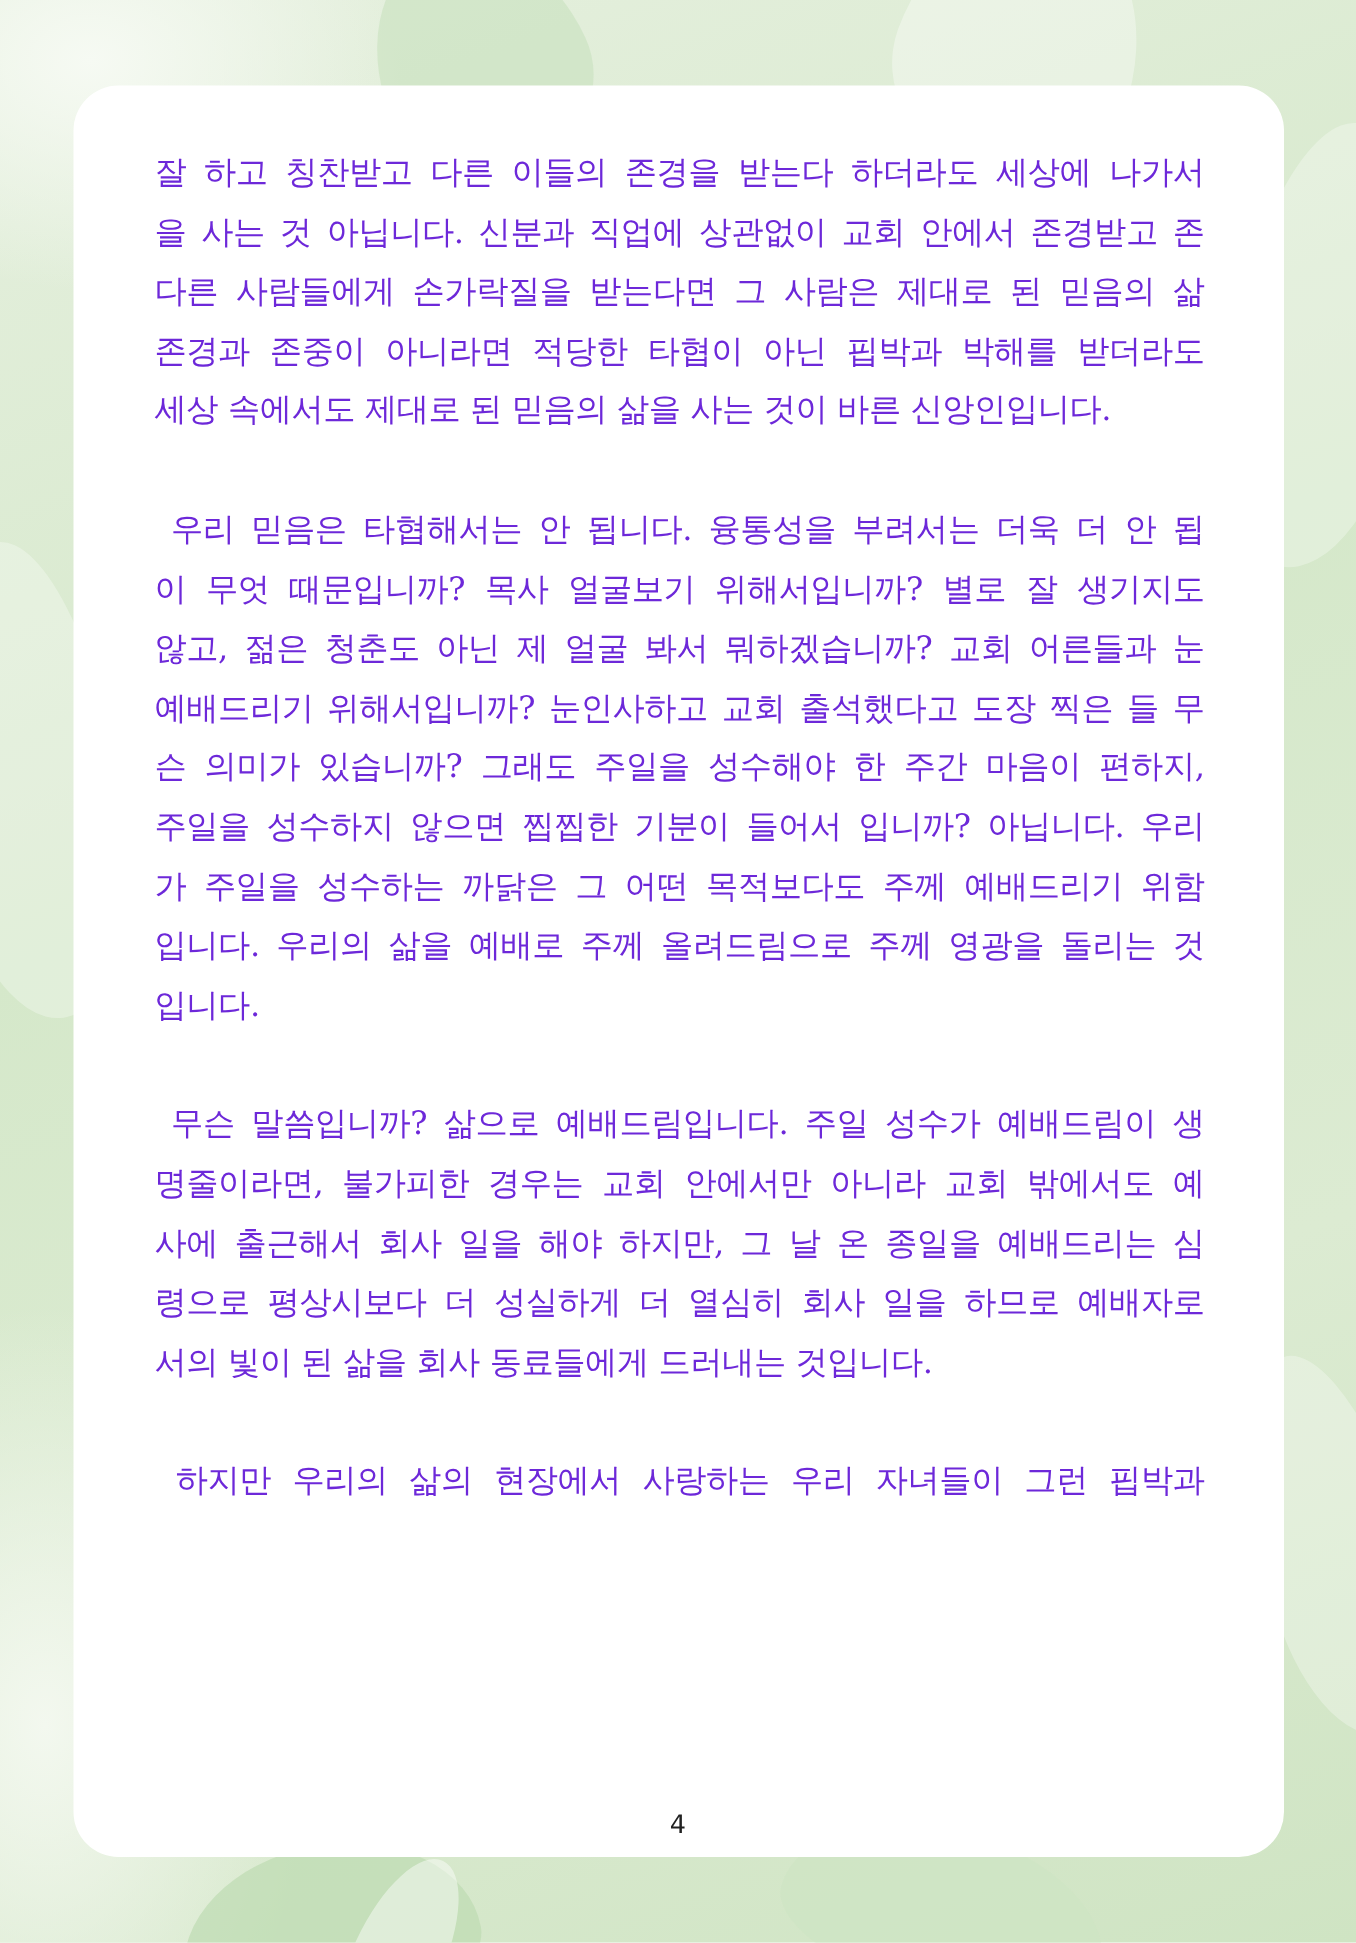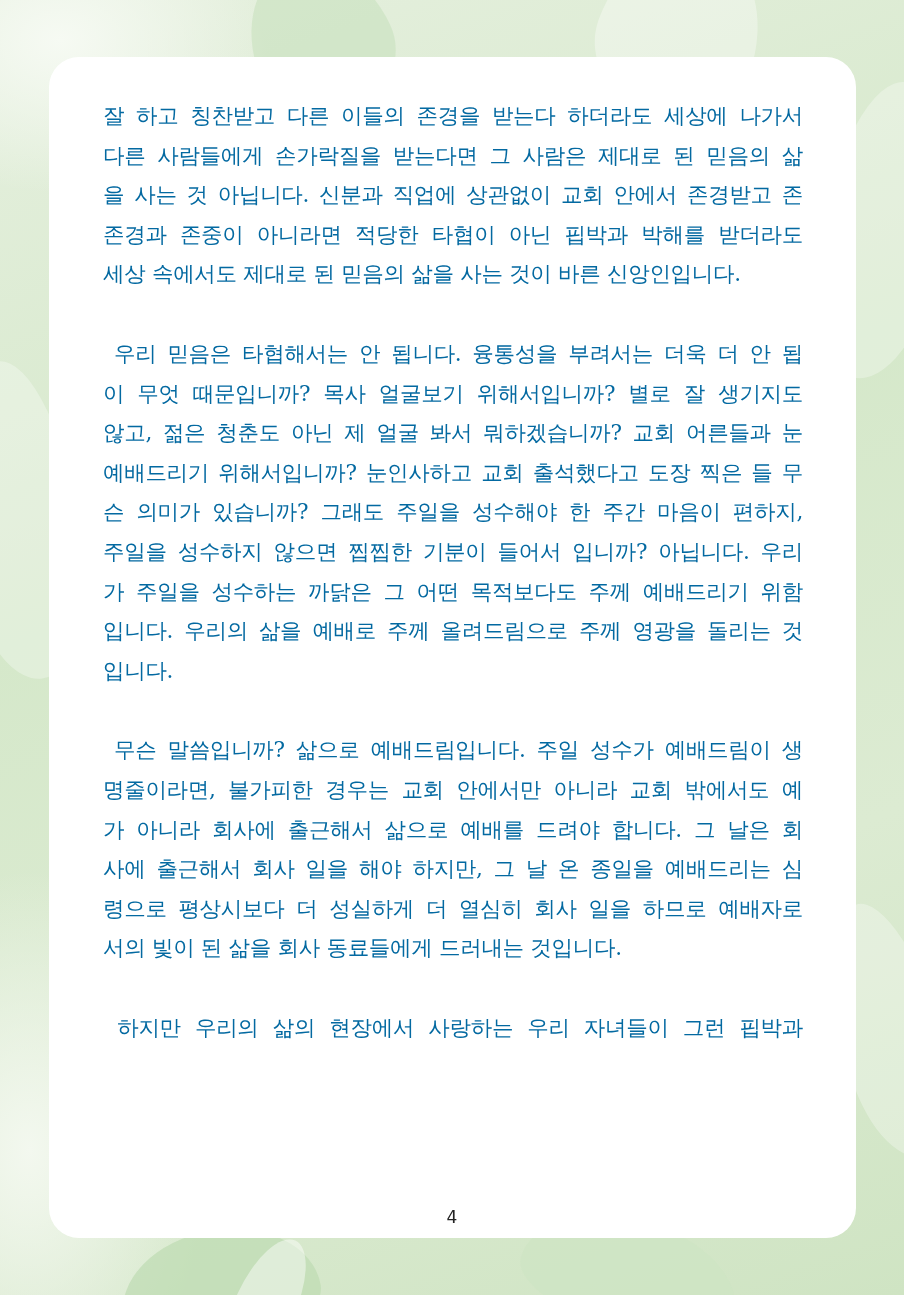--- a/index.html
+++ b/index.html
@@ -20,21 +20,21 @@
   .card {
     position: absolute; left: 49px; top: 57px; width: 807px; height: 1181px;
     background: #ffffff; border-radius: 30px;
   }
   .text-block {
     position: absolute; left: 103px; top: 96px; width: 700px;
   }
   .para { margin: 0; }
   .line {
     display: block; height: 39.6px; line-height: 39.6px;
-    font-size: 21.5px; color: #0369a1; white-space: pre;
+    font-size: 21.5px; color: #6d28d9; white-space: pre;
     text-align: justify; text-align-last: justify; letter-spacing: -0.3px;
   }
   .line.last { text-align-last: left; }
   .para-gap { height: 40px; }
   .page-number {
     position: absolute; left: 0; width: 904px; top: 1207px;
     text-align: center; font-family: "DejaVu Sans", sans-serif;
     font-size: 17px; color: #222;
   }
 </style>
@@ -51,42 +51,41 @@
   <div class="leaf" style="left:240px;top:1235px;width:60px;height:120px;background:rgba(255,255,255,0.45);transform:rotate(25deg);"></div>
   <div class="leaf" style="left:520px;top:1220px;width:220px;height:110px;background:rgba(205,228,195,0.6);transform:rotate(15deg);"></div>
   <div class="leaf" style="left:840px;top:900px;width:100px;height:260px;background:rgba(255,255,255,0.3);transform:rotate(-15deg);"></div>
 </div>
 
 <div class="card"></div>
 
 <div class="text-block">
   <div class="para">
     <span class="line">잘 하고 칭찬받고 다른 이들의 존경을 받는다 하더라도 세상에 나가서</span>
+    <span class="line">을 사는 것 아닙니다. 신분과 직업에 상관없이 교회 안에서 존경받고 존</span>
     <span class="line">다른 사람들에게 손가락질을 받는다면 그 사람은 제대로 된 믿음의 삶</span>
-    <span class="line">을 사는 것 아닙니다. 신분과 직업에 상관없이 교회 안에서 존경받고 존</span>
     <span class="line">존경과 존중이 아니라면 적당한 타협이 아닌 핍박과 박해를 받더라도</span>
     <span class="line last">세상 속에서도 제대로 된 믿음의 삶을 사는 것이 바른 신앙인입니다.</span>
   </div>
   <div class="para-gap"></div>
   <div class="para">
     <span class="line"> 우리 믿음은 타협해서는 안 됩니다. 융통성을 부려서는 더욱 더 안 됩</span>
     <span class="line">이 무엇 때문입니까? 목사 얼굴보기 위해서입니까? 별로 잘 생기지도</span>
     <span class="line">않고, 젊은 청춘도 아닌 제 얼굴 봐서 뭐하겠습니까? 교회 어른들과 눈</span>
     <span class="line">예배드리기 위해서입니까? 눈인사하고 교회 출석했다고 도장 찍은 들 무</span>
     <span class="line">슨 의미가 있습니까? 그래도 주일을 성수해야 한 주간 마음이 편하지,</span>
     <span class="line">주일을 성수하지 않으면 찝찝한 기분이 들어서 입니까? 아닙니다. 우리</span>
     <span class="line">가 주일을 성수하는 까닭은 그 어떤 목적보다도 주께 예배드리기 위함</span>
     <span class="line">입니다. 우리의 삶을 예배로 주께 올려드림으로 주께 영광을 돌리는 것</span>
     <span class="line last">입니다.</span>
   </div>
   <div class="para-gap"></div>
   <div class="para">
     <span class="line"> 무슨 말씀입니까? 삶으로 예배드림입니다. 주일 성수가 예배드림이 생</span>
     <span class="line">명줄이라면, 불가피한 경우는 교회 안에서만 아니라 교회 밖에서도 예</span>
-    <span class="line">가 아니라 회사에 출근해서 삶으로 예배를 드려야 합니다. 그 날은 회</span>
     <span class="line">사에 출근해서 회사 일을 해야 하지만, 그 날 온 종일을 예배드리는 심</span>
     <span class="line">령으로 평상시보다 더 성실하게 더 열심히 회사 일을 하므로 예배자로</span>
     <span class="line last">서의 빛이 된 삶을 회사 동료들에게 드러내는 것입니다.</span>
   </div>
   <div class="para-gap"></div>
   <div class="para">
     <span class="line"> 하지만 우리의 삶의 현장에서 사랑하는 우리 자녀들이 그런 핍박과</span>
   </div>
 </div>
 

